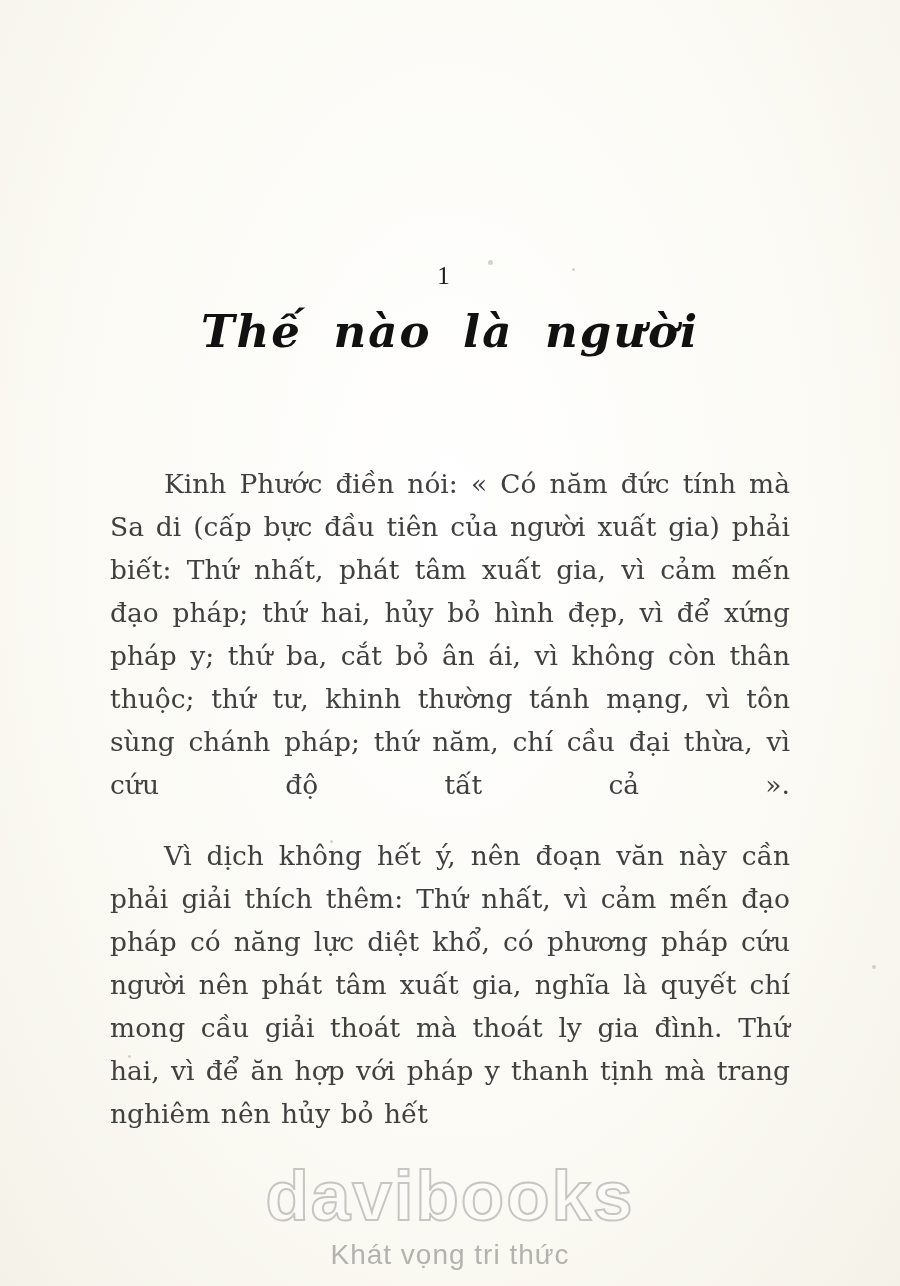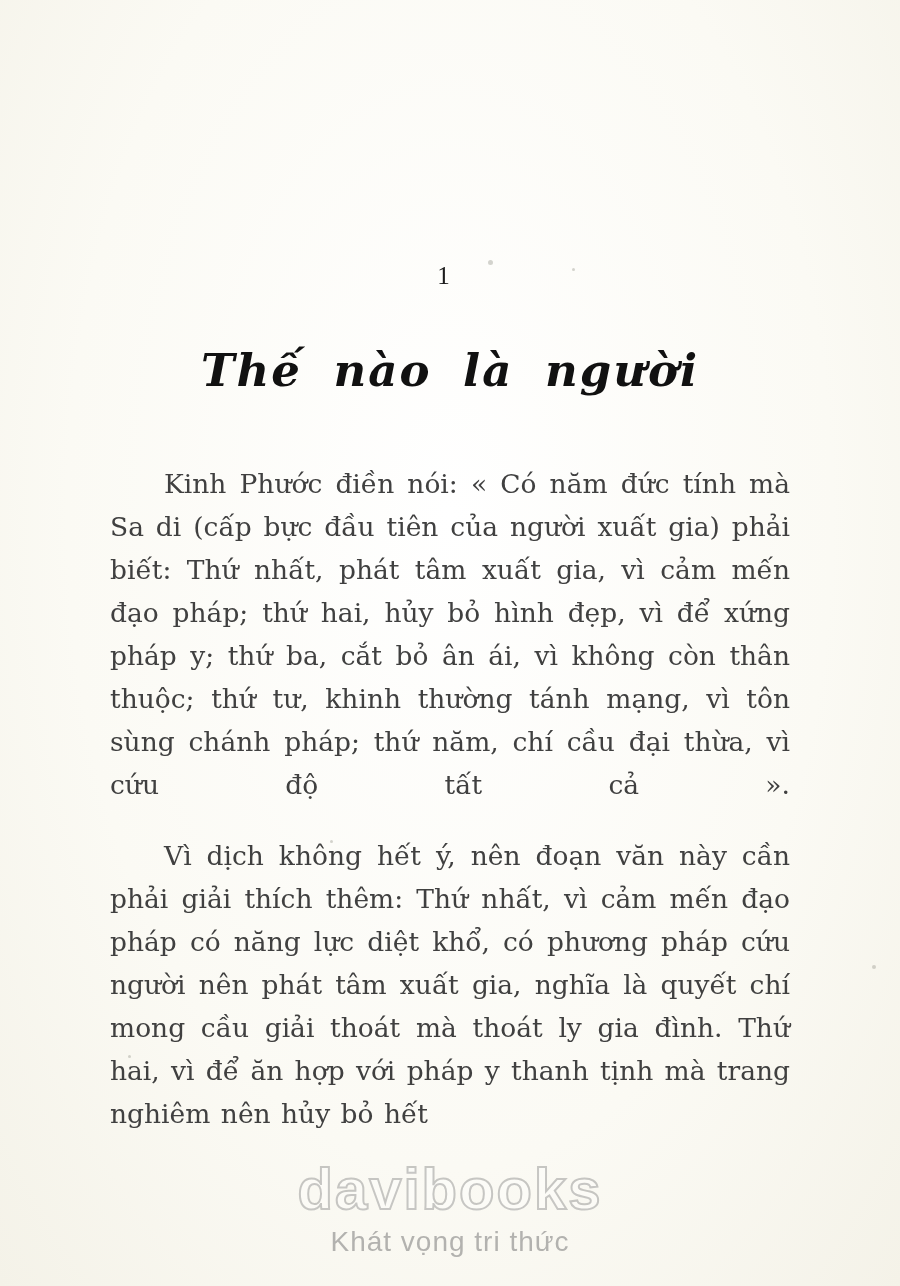--- a/index.html
+++ b/index.html
@@ -49,21 +49,20 @@
     left: 0;
     width: 900px;
     text-align: center;
     font-family: "DejaVu Serif", serif;
     font-weight: bold;
     font-style: italic;
     font-size: 45px;
     line-height: 1.42;
     color: #111;
     letter-spacing: 2px;
-    margin-top: 39px;
   }
   .chapter-title .line {
     display: block;
     white-space: pre;
   }
   .chapter-title .line.l1 { word-spacing: 14px; }
   .chapter-title .line.l2 { word-spacing: 14px; }
 
   .body-text {
     position: absolute;
@@ -106,21 +105,21 @@
     position: absolute;
     top: 1160px;
     left: 0;
     width: 900px;
     text-align: center;
     pointer-events: none;
   }
   .wm-brand .wm-main {
     display: block;
     font-family: "Liberation Sans", sans-serif;
-    font-size: 58px;
+    font-size: 71px;
     font-weight: bold;
     letter-spacing: 2px;
     color: rgba(255,255,255,0.0);
     -webkit-text-stroke: 2px rgba(120,120,120,0.40);
     text-shadow: 0 1px 0 rgba(255,255,255,0.35);
     line-height: 1.0;
   }
   .wm-brand .wm-sub {
     display: block;
     margin-top: 8px;

